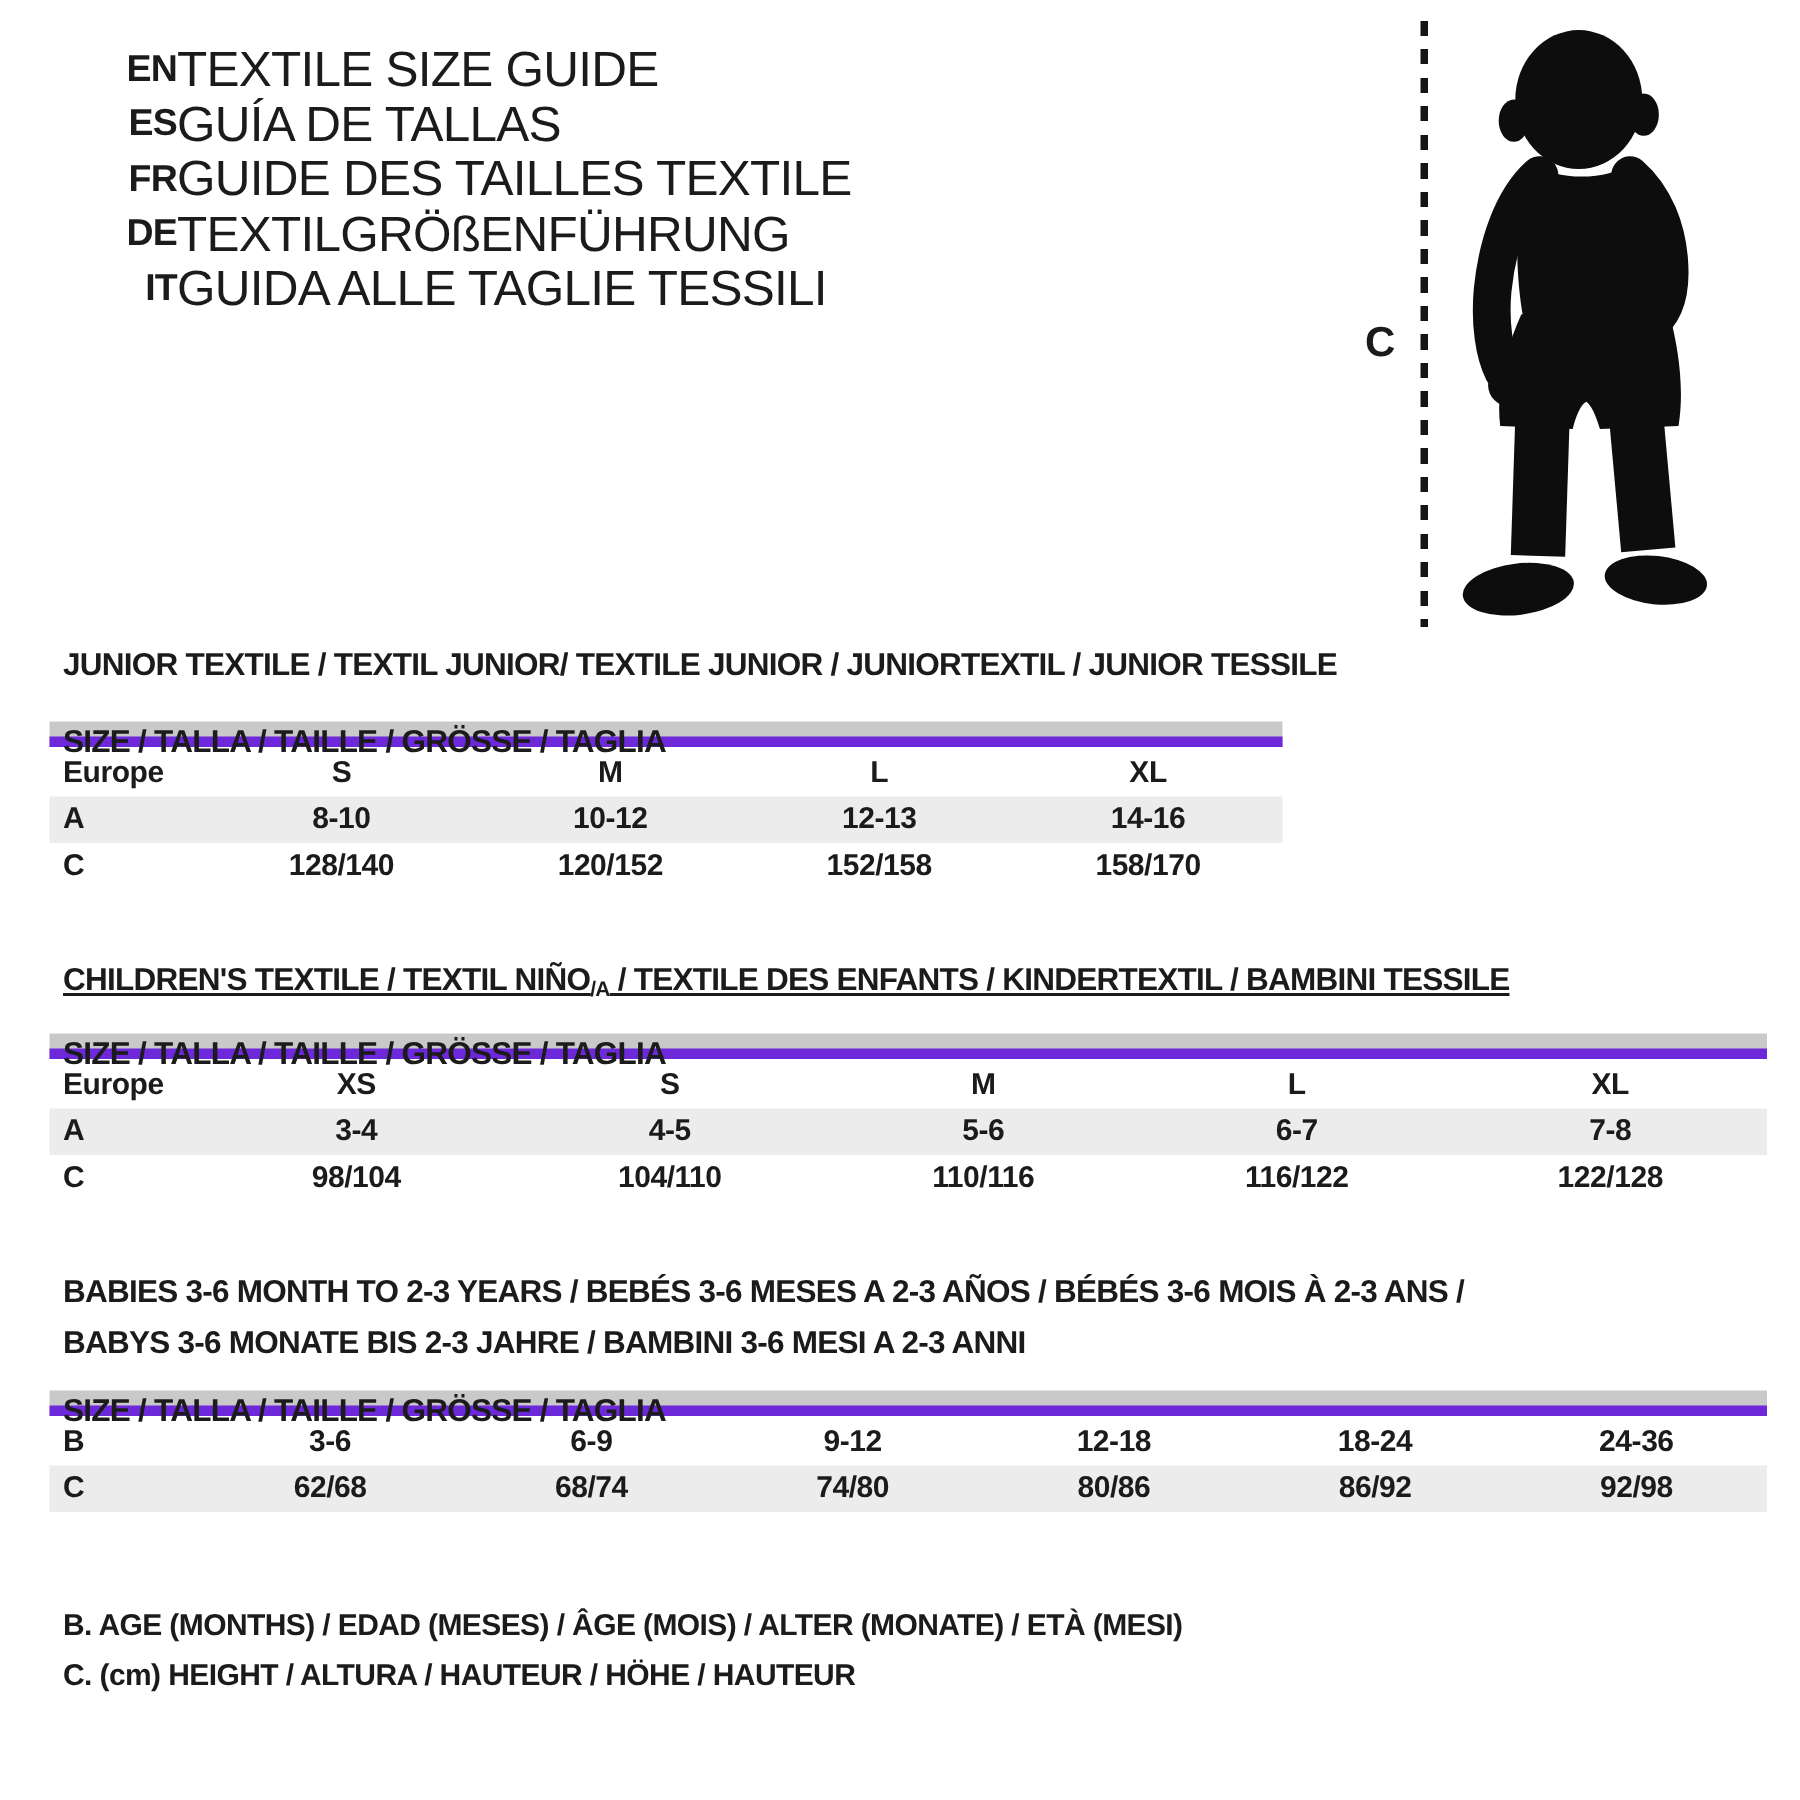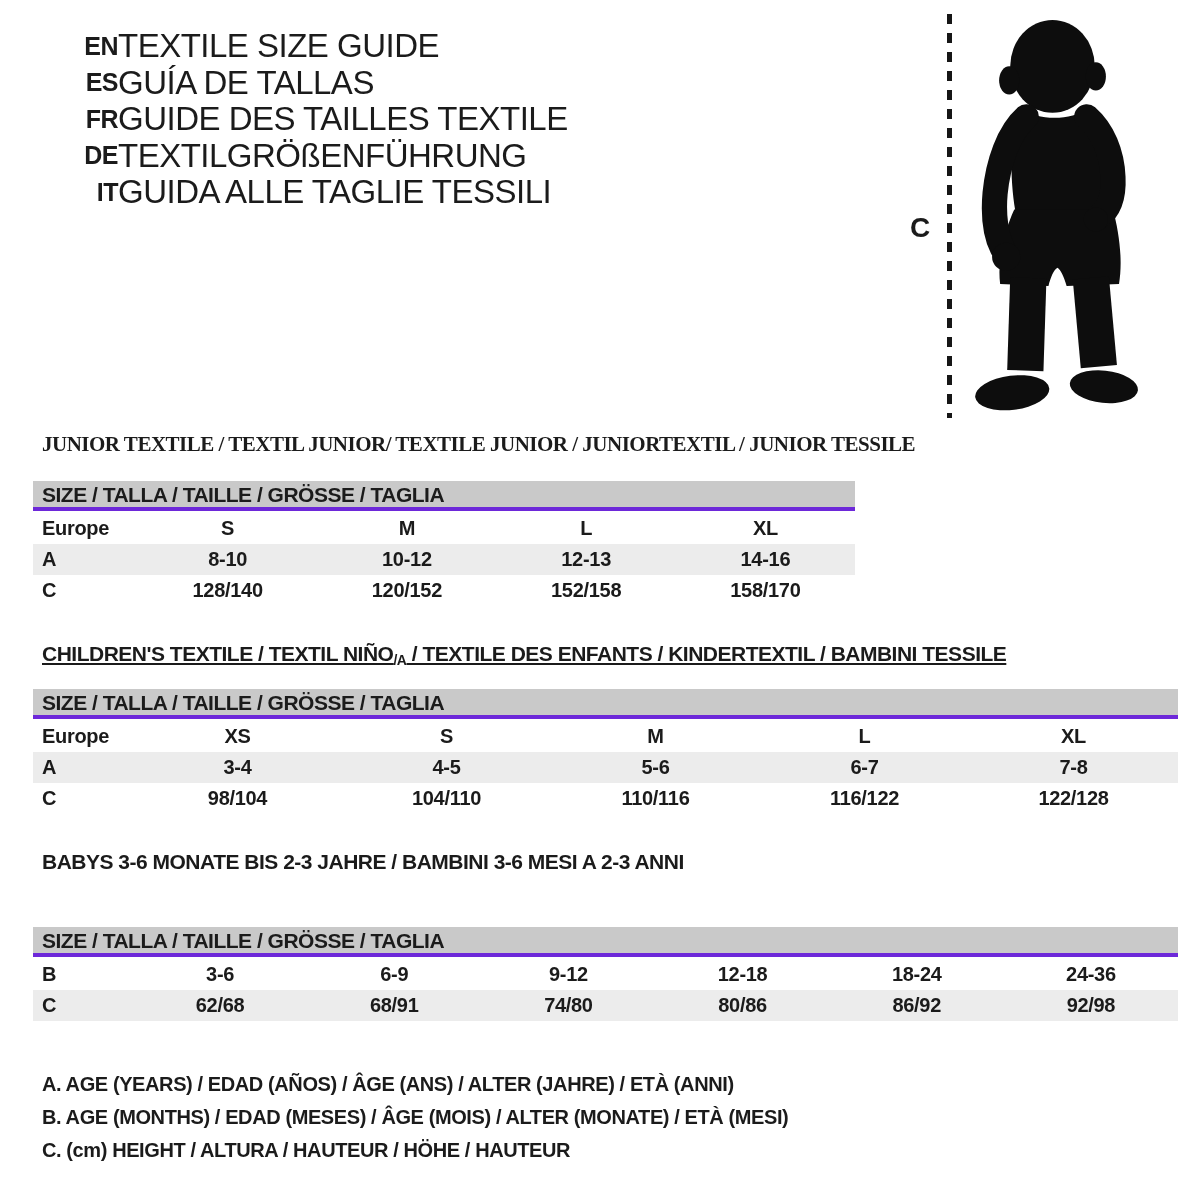--- a/index.html
+++ b/index.html
@@ -30,33 +30,33 @@
   }
   .silhouette { position:absolute; left:960px; top:16px; }
 
   
   .sec-title {
     position:absolute; left:42px;
     font-size:21px; font-weight:700; letter-spacing:-0.5px;
     white-space:nowrap;
   }
   .sec-title .subref { font-size:14px; vertical-align:-4px; font-weight:700; }
-  #title-junior   { top:432px;font-family:Liberation Serif, serif; }
+  #title-junior   { top:432px; }
   #title-children { top:642px;text-decoration:underline; }
   #title-babies   { top:845px; line-height:34px; }
 
   
   .size-table { position:absolute; left:33px; }
   #table-junior   { top:481px; width:822px; }
   #table-children { top:689px; width:1145px; }
   #table-babies   { top:927px; width:1145px; }
 
   .size-band {
-    height:30px; line-height:27px;
-    background:#c9c9c9; border-bottom:4px solid #6d28d9;
+    height:17px; line-height:27px;
+    background:#c9c9c9; border-bottom:7px solid #6d28d9;
     padding-left:9px;
     font-size:21px; font-weight:700; letter-spacing:-0.5px;
     margin-bottom:2px;
   }
   .trow { display:grid; height:31px; align-items:center; }
   .cols4 { grid-template-columns:105px repeat(4, 1fr); }
   .cols5 { grid-template-columns:100px repeat(5, 1fr); }
   .cols6 { grid-template-columns:100px repeat(6, 1fr); }
   .trow.stripe { background:#ececec; }
   .cell {
@@ -174,41 +174,41 @@
     <span class="cell rowlabel">C</span>
     <span class="cell">98/104</span>
     <span class="cell">104/110</span>
     <span class="cell">110/116</span>
     <span class="cell">116/122</span>
     <span class="cell">122/128</span>
   </div>
 </div>
 
 <div class="sec-title" id="title-babies">
+  <div>BABIES 3-6 MONTH TO 2-3 YEARS / BEBÉS 3-6 MESES A 2-3 AÑOS / BÉBÉS 3-6 MOIS À 2-3 ANS /</div>
   <div>BABYS 3-6 MONATE BIS 2-3 JAHRE / BAMBINI 3-6 MESI A 2-3 ANNI</div>
 </div>
 <div class="size-table" id="table-babies">
   <div class="size-band">SIZE / TALLA / TAILLE / GRÖSSE / TAGLIA</div>
   <div class="trow cols6">
     <span class="cell rowlabel">B</span>
     <span class="cell">3-6</span>
     <span class="cell">6-9</span>
     <span class="cell">9-12</span>
     <span class="cell">12-18</span>
     <span class="cell">18-24</span>
     <span class="cell">24-36</span>
   </div>
   <div class="trow cols6 stripe">
     <span class="cell rowlabel">C</span>
     <span class="cell">62/68</span>
-    <span class="cell">68/91</span>
+    <span class="cell">68/74</span>
     <span class="cell">74/80</span>
     <span class="cell">80/86</span>
     <span class="cell">86/92</span>
     <span class="cell">92/98</span>
   </div>
 </div>
 
 <div class="footnotes">
-  <div class="footnote">A. AGE (YEARS) / EDAD (AÑOS) / ÂGE (ANS) / ALTER (JAHRE) / ETÀ (ANNI)</div>
   <div class="footnote">B. AGE (MONTHS) / EDAD (MESES) / ÂGE (MOIS) / ALTER (MONATE) / ETÀ (MESI)</div>
   <div class="footnote">C. (cm) HEIGHT / ALTURA / HAUTEUR / HÖHE / HAUTEUR</div>
 </div>
 
 </body></html>

